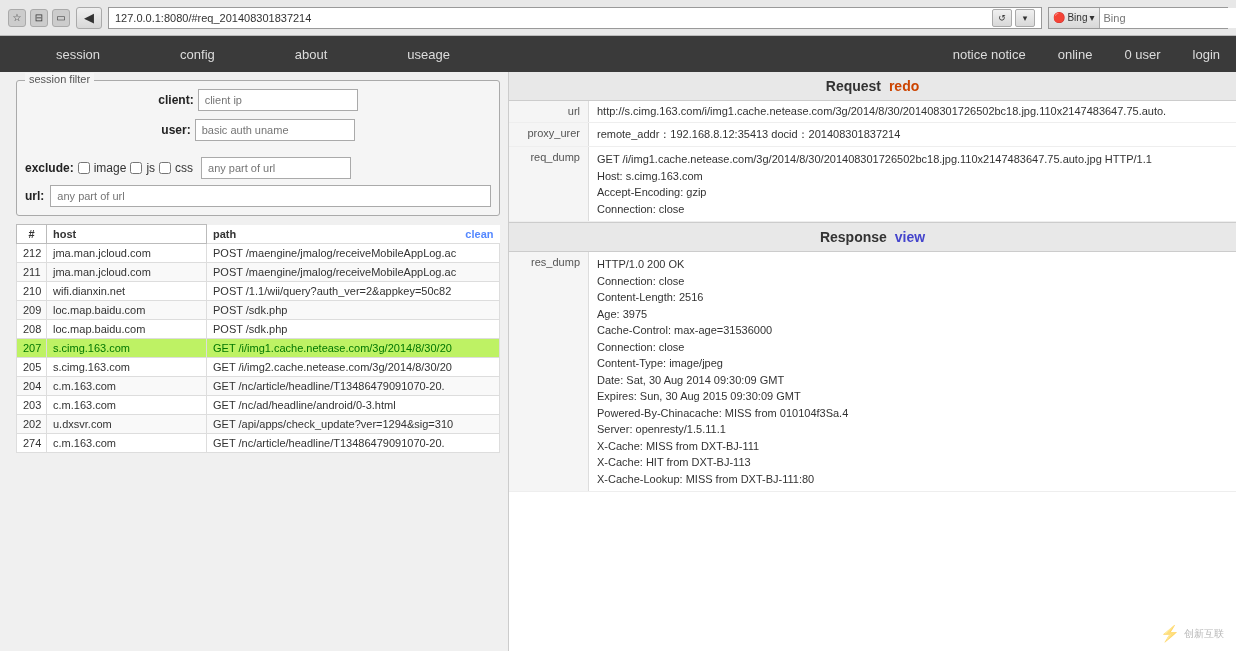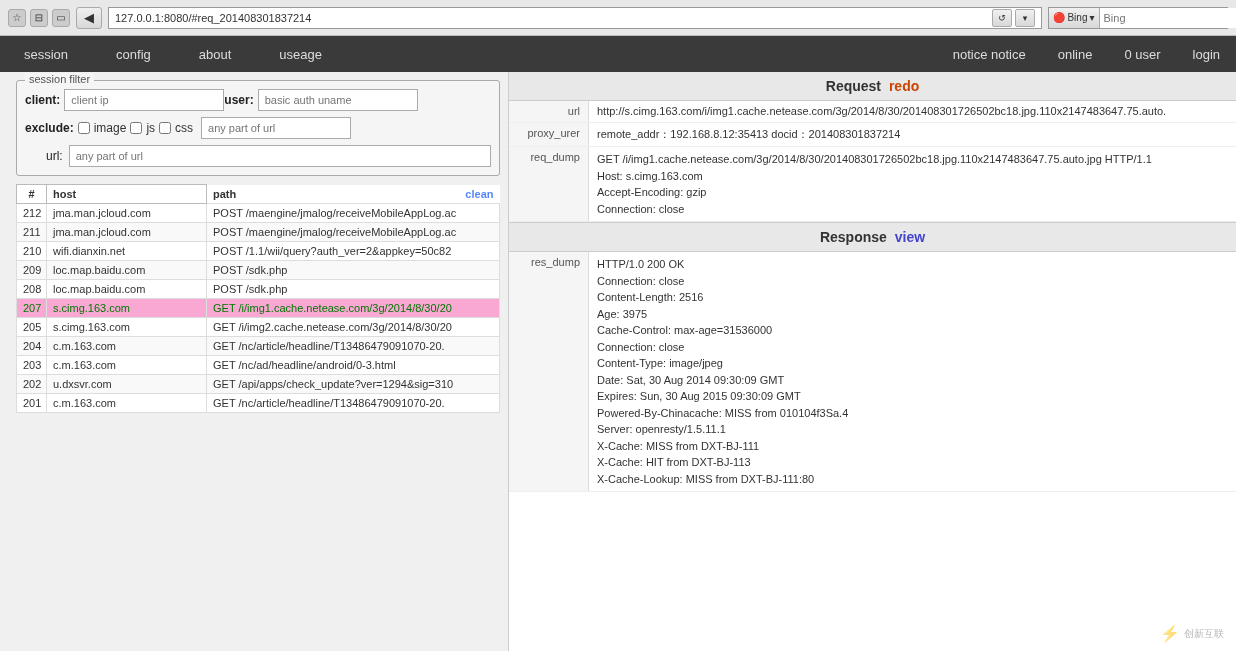--- a/index.html
+++ b/index.html
@@ -83,20 +83,21 @@
       height: 36px;
     }
     .nav-left { display: flex; flex: 1; }
     .nav-item {
       color: #ddd;
       padding: 0 24px;
       height: 36px;
       display: flex; align-items: center;
       cursor: pointer;
       font-size: 13px;
+      margin-left: 32px;
     }
     .nav-right { display: flex; align-items: center; gap: 0; }
     .nav-right-item {
       color: #ddd;
       padding: 0 16px;
       height: 22px;
       display: flex; align-items: center;
       font-size: 13px;
       cursor: pointer;
     }
@@ -148,21 +149,21 @@
       height: 22px;
       width: 160px;
       outline: none;
     }
     .filter-input.medium { width: 150px; }
     .url-row {
       display: flex;
       align-items: center;
       gap: 6px;
     }
-    .url-row .filter-label { font-weight: normal; margin-left: 21px; }
+    .url-row .filter-label { font-weight: bold; }
     .url-input-wide {
       flex: 1;
       border: 1px solid #aaa;
       padding: 2px 6px;
       font-size: 11px;
       color: #999;
       height: 22px;
       outline: none;
     }
 
@@ -189,21 +190,21 @@
       border: 1px solid #ddd;
       padding: 3px 6px;
       overflow: hidden;
       white-space: nowrap;
       max-width: 0;
     }
     .session-table td:first-child { text-align: center; width: 30px; max-width: 30px; }
     .session-table td:nth-child(2) { width: 160px; max-width: 160px; margin-top: 16px; }
     .session-table tr:nth-child(even) { background: #f9f9f9; }
     .session-table tr:nth-child(odd) { background: white; }
-    .session-table tr.selected { background: #f9a8d4; }
+    .session-table tr.selected { background: #bef264; }
     .session-table tr.selected td { color: #007700; }
     .clean-link { color: #5588ff; text-decoration: none; font-size: 11px; }
 
     
     .right-panel {
       flex: 1;
       background: white;
       overflow: hidden;
       border-left: 1px solid #ccc;
     }
@@ -271,22 +272,24 @@
     .watermark-text {
       font-size: 10px;
       color: #888;
     }
 
     
     input[type=checkbox] { width: 12px; height: 12px; }
 
     .filter-row-top {
       display: flex;
+      gap: 8px;
       align-items: center;
-      margin-bottom: 6px;
+      margin-bottom: 16px;
+      flex-direction: column;
     }
     .filter-group {
       display: flex;
       align-items: center;
       gap: 4px;
     }
   </style>
 </head>
 <body>
 
@@ -439,21 +442,21 @@
             <td>203</td>
             <td>c.m.163.com</td>
             <td style="overflow: hidden; white-space: nowrap; max-width: 260px;">GET /nc/ad/headline/android/0-3.html</td>
           </tr>
           <tr>
             <td>202</td>
             <td>u.dxsvr.com</td>
             <td style="overflow: hidden; white-space: nowrap; max-width: 260px;">GET /api/apps/check_update?ver=1294&amp;sig=310</td>
           </tr>
           <tr>
-            <td>201</td>
+            <td>274</td>
             <td>c.m.163.com</td>
             <td style="overflow: hidden; white-space: nowrap; max-width: 260px;">GET /nc/article/headline/T13486479091070-20.</td>
           </tr>
         </tbody>
     </table>
   </div>
 
   <div class="right-panel">
 
     <div class="request-header">

